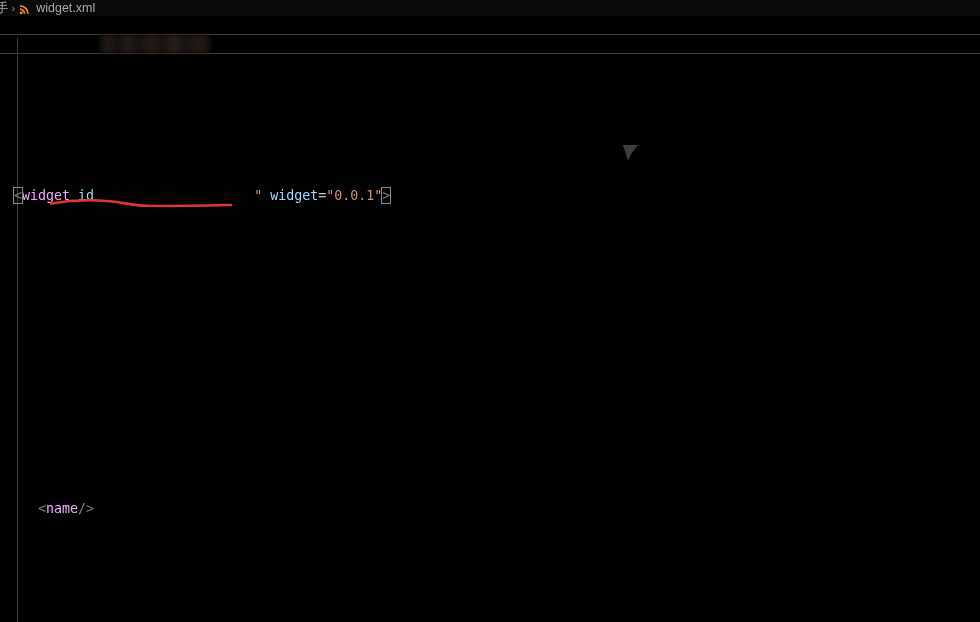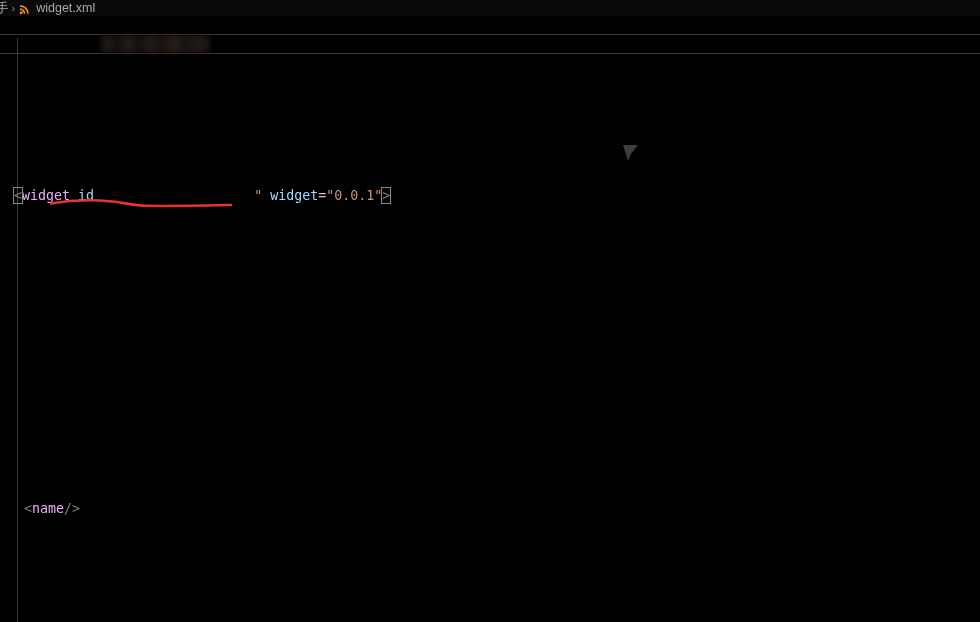--- a/index.html
+++ b/index.html
@@ -86,21 +86,21 @@
   .code-layer {
     position: relative;
     z-index: 3;
     font-family: "DejaVu Sans Mono", monospace;
     font-size: 13.3px;
     line-height: 38px;
     white-space: pre;
   }
   .line {
     height: 38px;
-    padding-left: 0;
+    padding-left: 14px;
     white-space: pre;
   }
   .line-1 {
     height: 20px;
     line-height: 20px;
     padding-left: 14px;
     margin-top: 18px;
   }
   .line-gap { height: 18px; }
 

